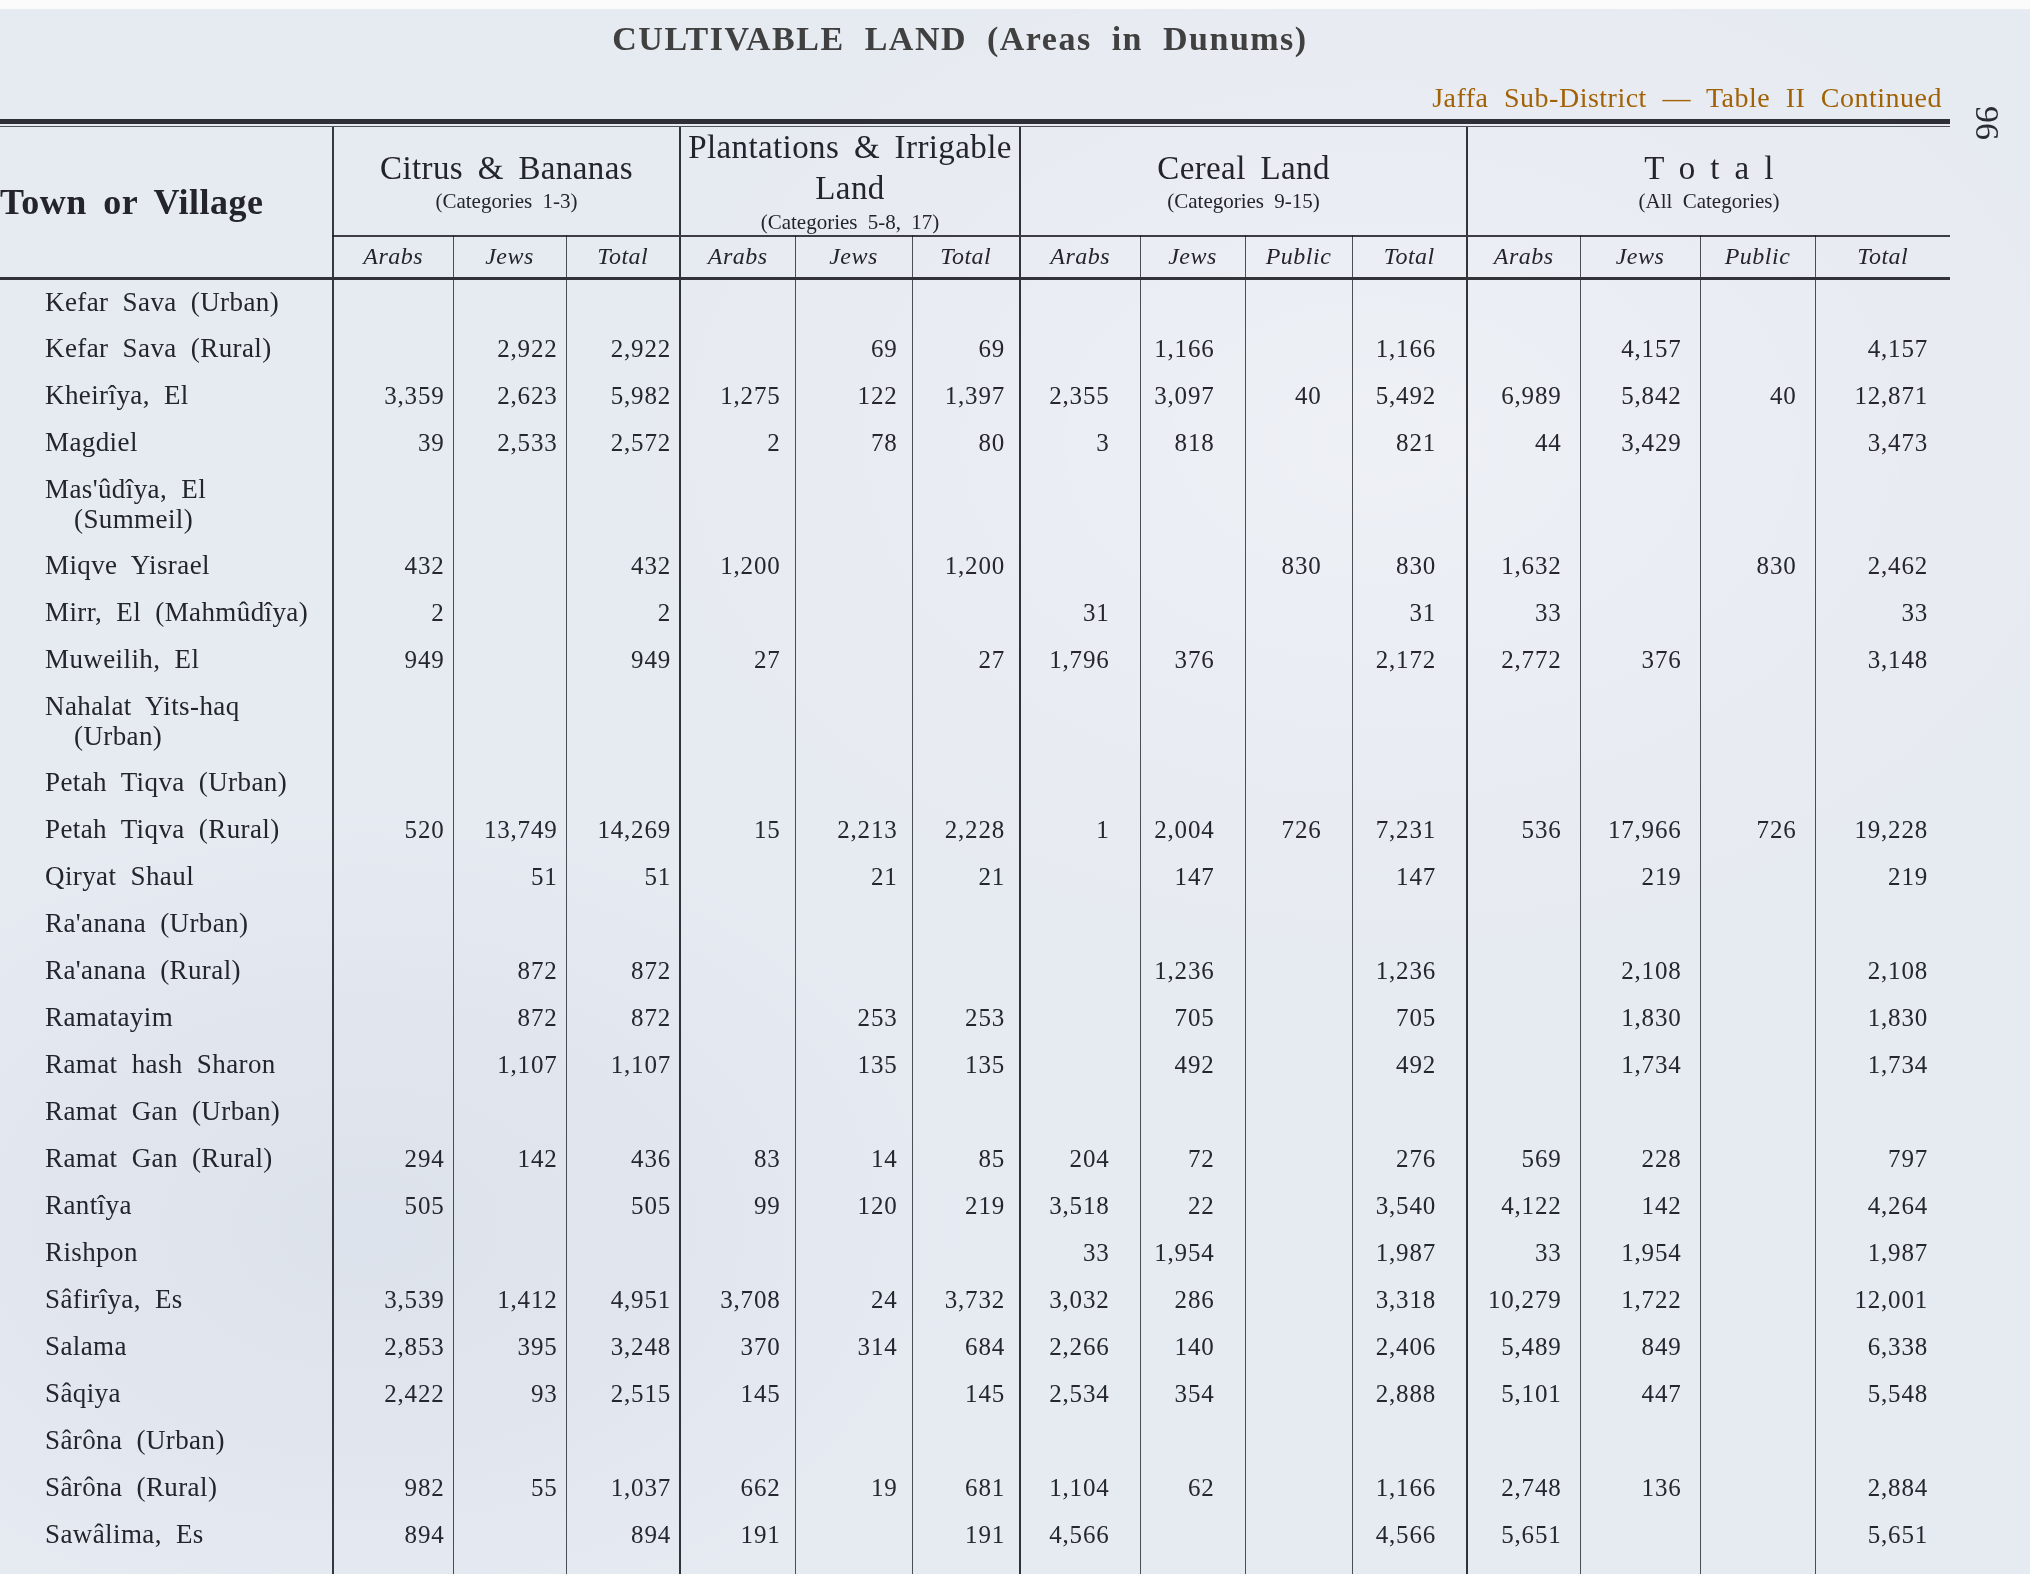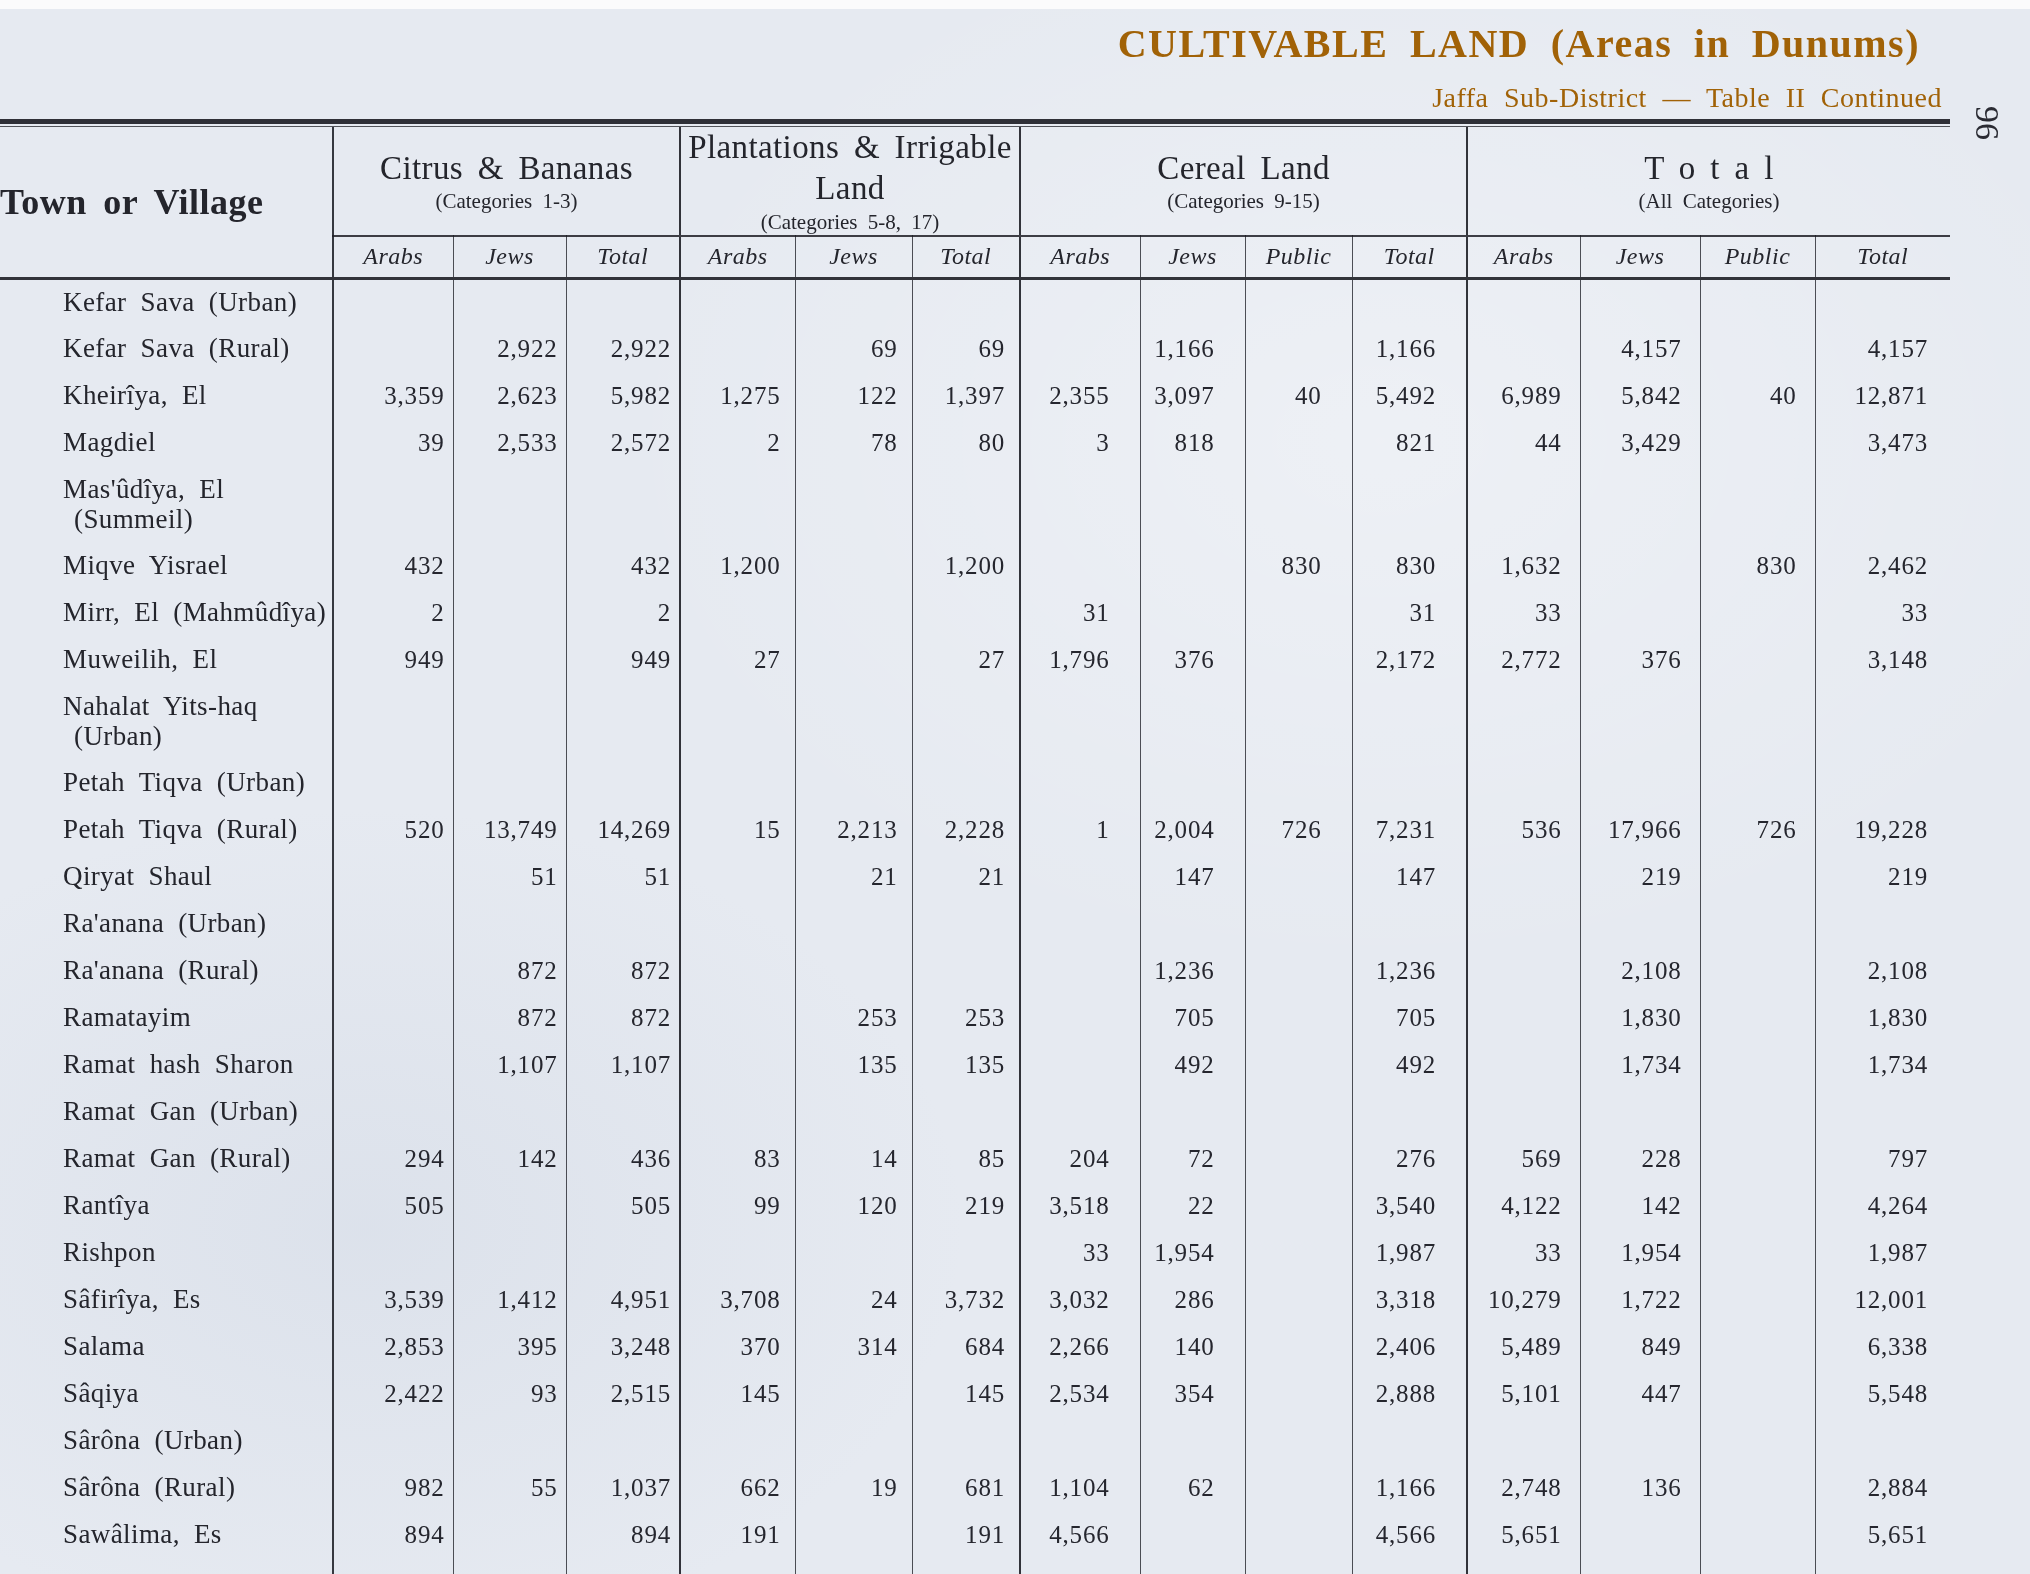--- a/index.html
+++ b/index.html
@@ -7,22 +7,22 @@
     width:2030px;height:1574px;overflow:hidden;position:relative;
     font-family:"Liberation Serif","DejaVu Serif",serif;
     color:#24252c;
     background:
       radial-gradient(1300px 900px at 68% 28%, rgba(255,255,255,.30), transparent 60%),
       radial-gradient(1000px 700px at 18% 78%, rgba(185,196,214,.22), transparent 60%),
       #e6eaf1;
   }
   .scan-edge{position:absolute;top:0;left:0;width:100%;height:9px;background:#fbfbfc;}
   .page-title{
-    position:absolute;top:20px;left:0;width:1920px;text-align:right;
-    font-size:40px;font-weight:bold;letter-spacing:1.5px;word-spacing:10px;color:#a16207;
+    position:absolute;top:20px;left:0;width:1920px;text-align:center;
+    font-size:34px;font-weight:bold;letter-spacing:1.5px;word-spacing:10px;color:#404040;
   }
   .subtitle{
     position:absolute;top:82px;right:88px;
     font-size:28px;letter-spacing:.5px;word-spacing:8px;color:#a16207;
   }
   .page-number{
     position:absolute;top:104px;right:26px;
     font-size:34px;color:#2a2b33;transform:rotate(90deg);transform-origin:center;
   }
   .top-rule{
@@ -60,21 +60,21 @@
   }
   .bl{border-left:1.6px solid rgba(36,37,45,.8);}
   .gb{border-left:2.6px solid rgba(30,31,38,.9);}
   .tb{border-left:2px solid rgba(30,31,38,.88);}
   tbody tr{height:47px;}
   tbody tr.tall{height:76px;}
   tbody tr.filler{height:16px;}
   td.rowlabel{
     vertical-align:middle;text-align:left;font-size:27px;word-spacing:7px;letter-spacing:.4px;
   }
-  td.rowlabel .l1{padding-left:63px;line-height:1.1;}
+  td.rowlabel .l1{padding-left:45px;line-height:1.1;}
   td.rowlabel .l2{padding-left:74px;line-height:1.1;}
   td.num{
     vertical-align:middle;text-align:right;font-size:25px;letter-spacing:.8px;color:#25262e;
   }
   td.num.p0{padding-right:8px;}
   td.num.p1{padding-right:14px;}
   td.num.p2{padding-right:30px;}
   td.num.p3{padding-right:18px;}
   td.num.last{padding-right:22px;}
 </style>

